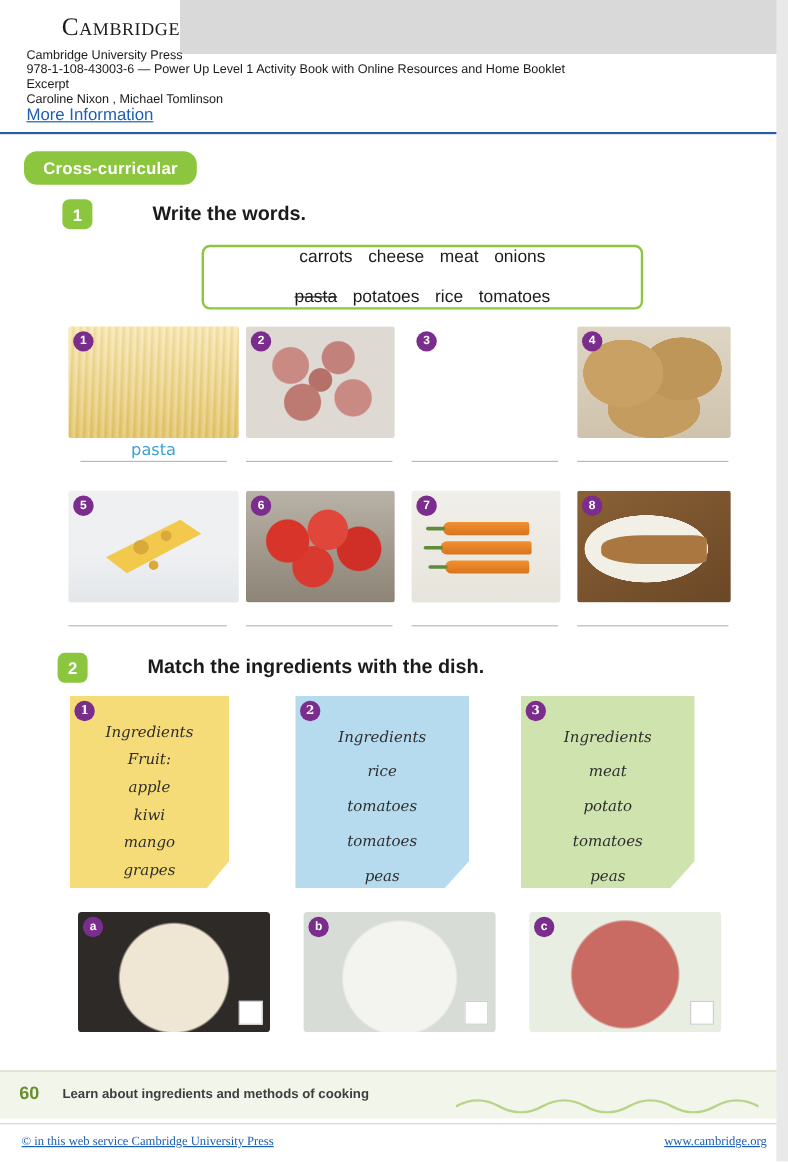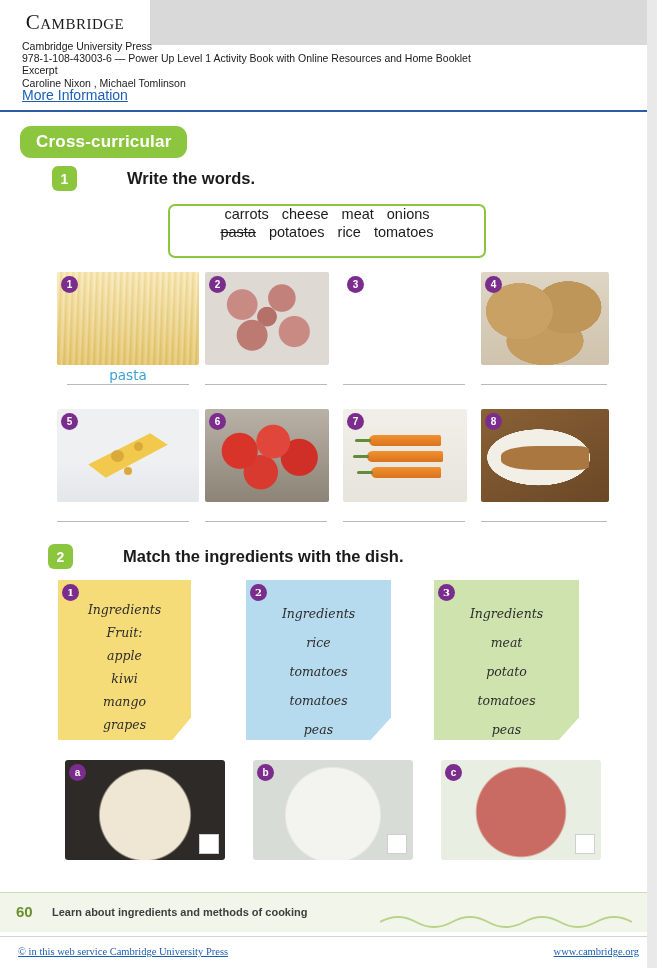--- a/index.html
+++ b/index.html
@@ -13,21 +13,21 @@
   }
 
   
   .header-band {
     position: absolute; left:0; top:0; width:657px; height:45px;
     background: #d9d9d9;
   }
   .cambridge-logo {
     position: absolute; left:0; top:0; width:150px; height:45px;
     background: #ffffff;
-    display:flex; align-items:center; justify-content:center;
+    display:flex; align-items:center; justify-content:flex-end;
   }
   .cambridge-logo span {
     font-family: "Liberation Serif", serif;
     font-size: 21px; letter-spacing: 0.5px; color:#1b1b1b;
     font-variant: small-caps; font-weight: 500;
   }
   .meta {
     position:absolute; left:22px; top:40px; width:600px;
     font-family: Liberation Sans, sans-serif;
     font-size: 10.5px; line-height: 12.2px; color:#1a1a1a;
@@ -42,45 +42,45 @@
 
   
   .page {
     position:absolute; left:0; top:112px; width:657px; height:780px;
     background:#ffffff;
   }
 
   .cross-curricular {
     position:absolute; left:20px; top:14px;
     background:#8cc63f;
-    color:#ffffff; font-weight:bold; font-size:17px;
+    color:#ffffff; font-weight:bold; font-size:14px;
     padding:6px 16px; border-radius:11px;
     letter-spacing:0.2px;
   }
 
   
   .ex-num {
     width:25px; height:25px; border-radius:6px;
     background:#8cc63f; color:#fff;
     font-weight:bold; font-size:14px;
     display:flex; align-items:center; justify-content:center;
   }
   .ex-head {
     position:absolute; display:flex; align-items:center; gap:11px;
   }
   .ex-head .title {
     font-size:16.5px; font-weight:bold; color:#1b1b1b;margin-left:39px;
   }
 
   
   .wordbank {
-    position:absolute; left:168px; top:92px; width:318px; height:54px;
+    position:absolute; left:168px; top:92px; width:368px; height:54px;
     border:2px solid #8cc63f; border-radius:7px;
-    display:flex; flex-direction:column; align-items:center; justify-content:flex-start;
-    gap:2px;
+    display:flex; flex-direction:column; align-items:center; justify-content:flex-end;
+    gap:18px;
     background:#fff;
   }
   .wordbank .row {
     display:flex; gap:13px;
     font-size:14.5px; color:#1b1b1b;
   }
   .wordbank .struck { text-decoration: line-through; }
 
   
   .photo {

